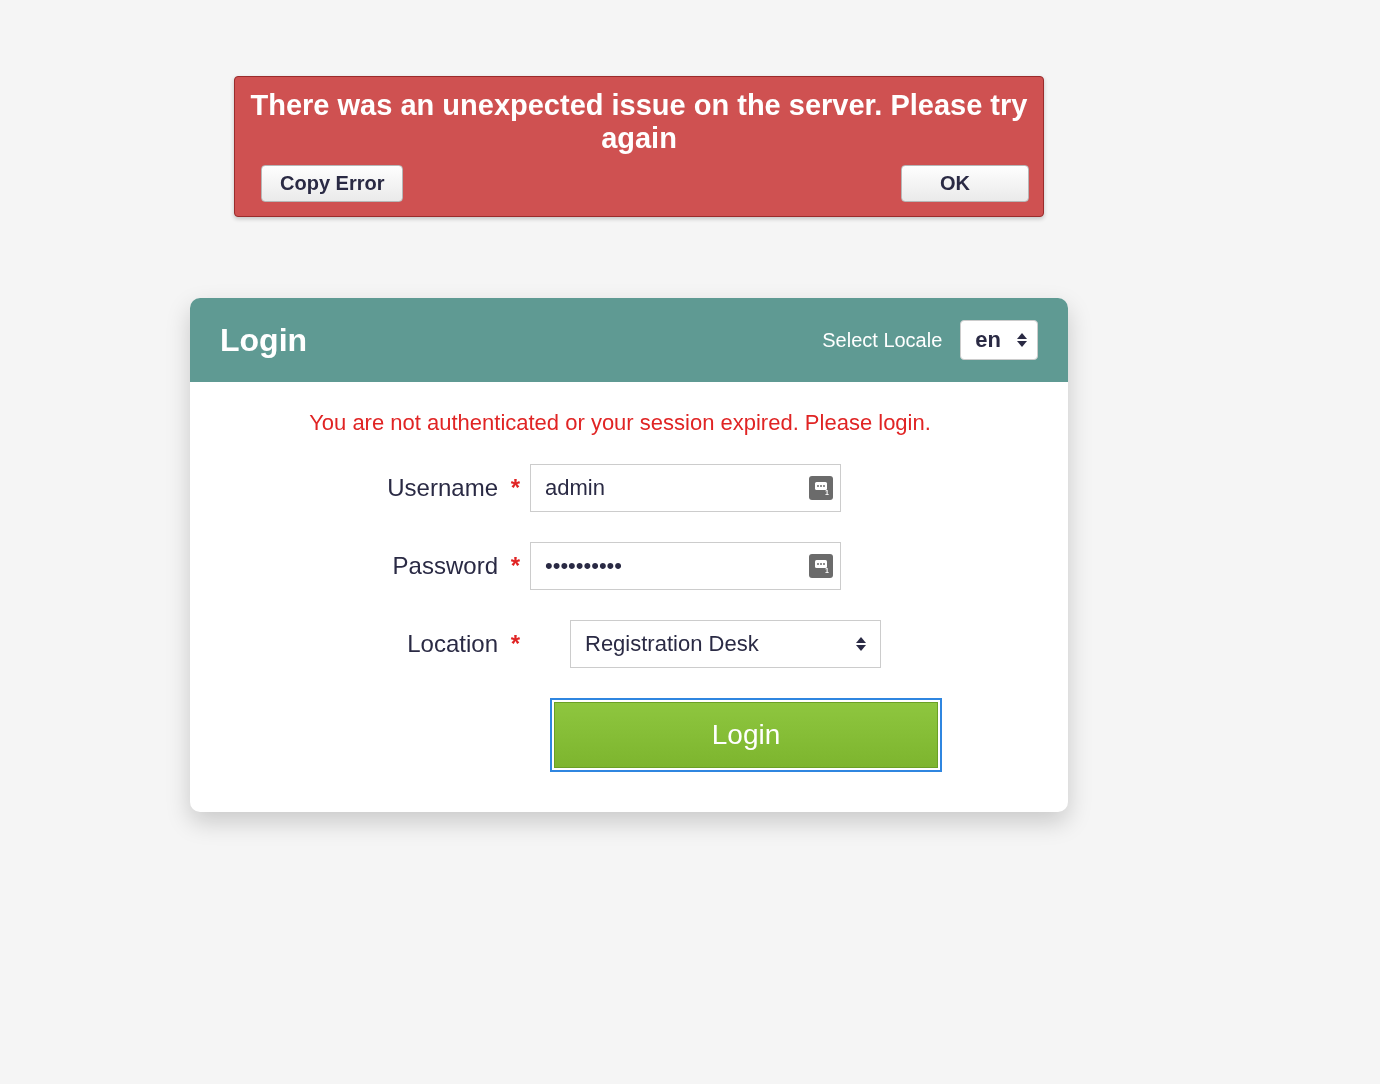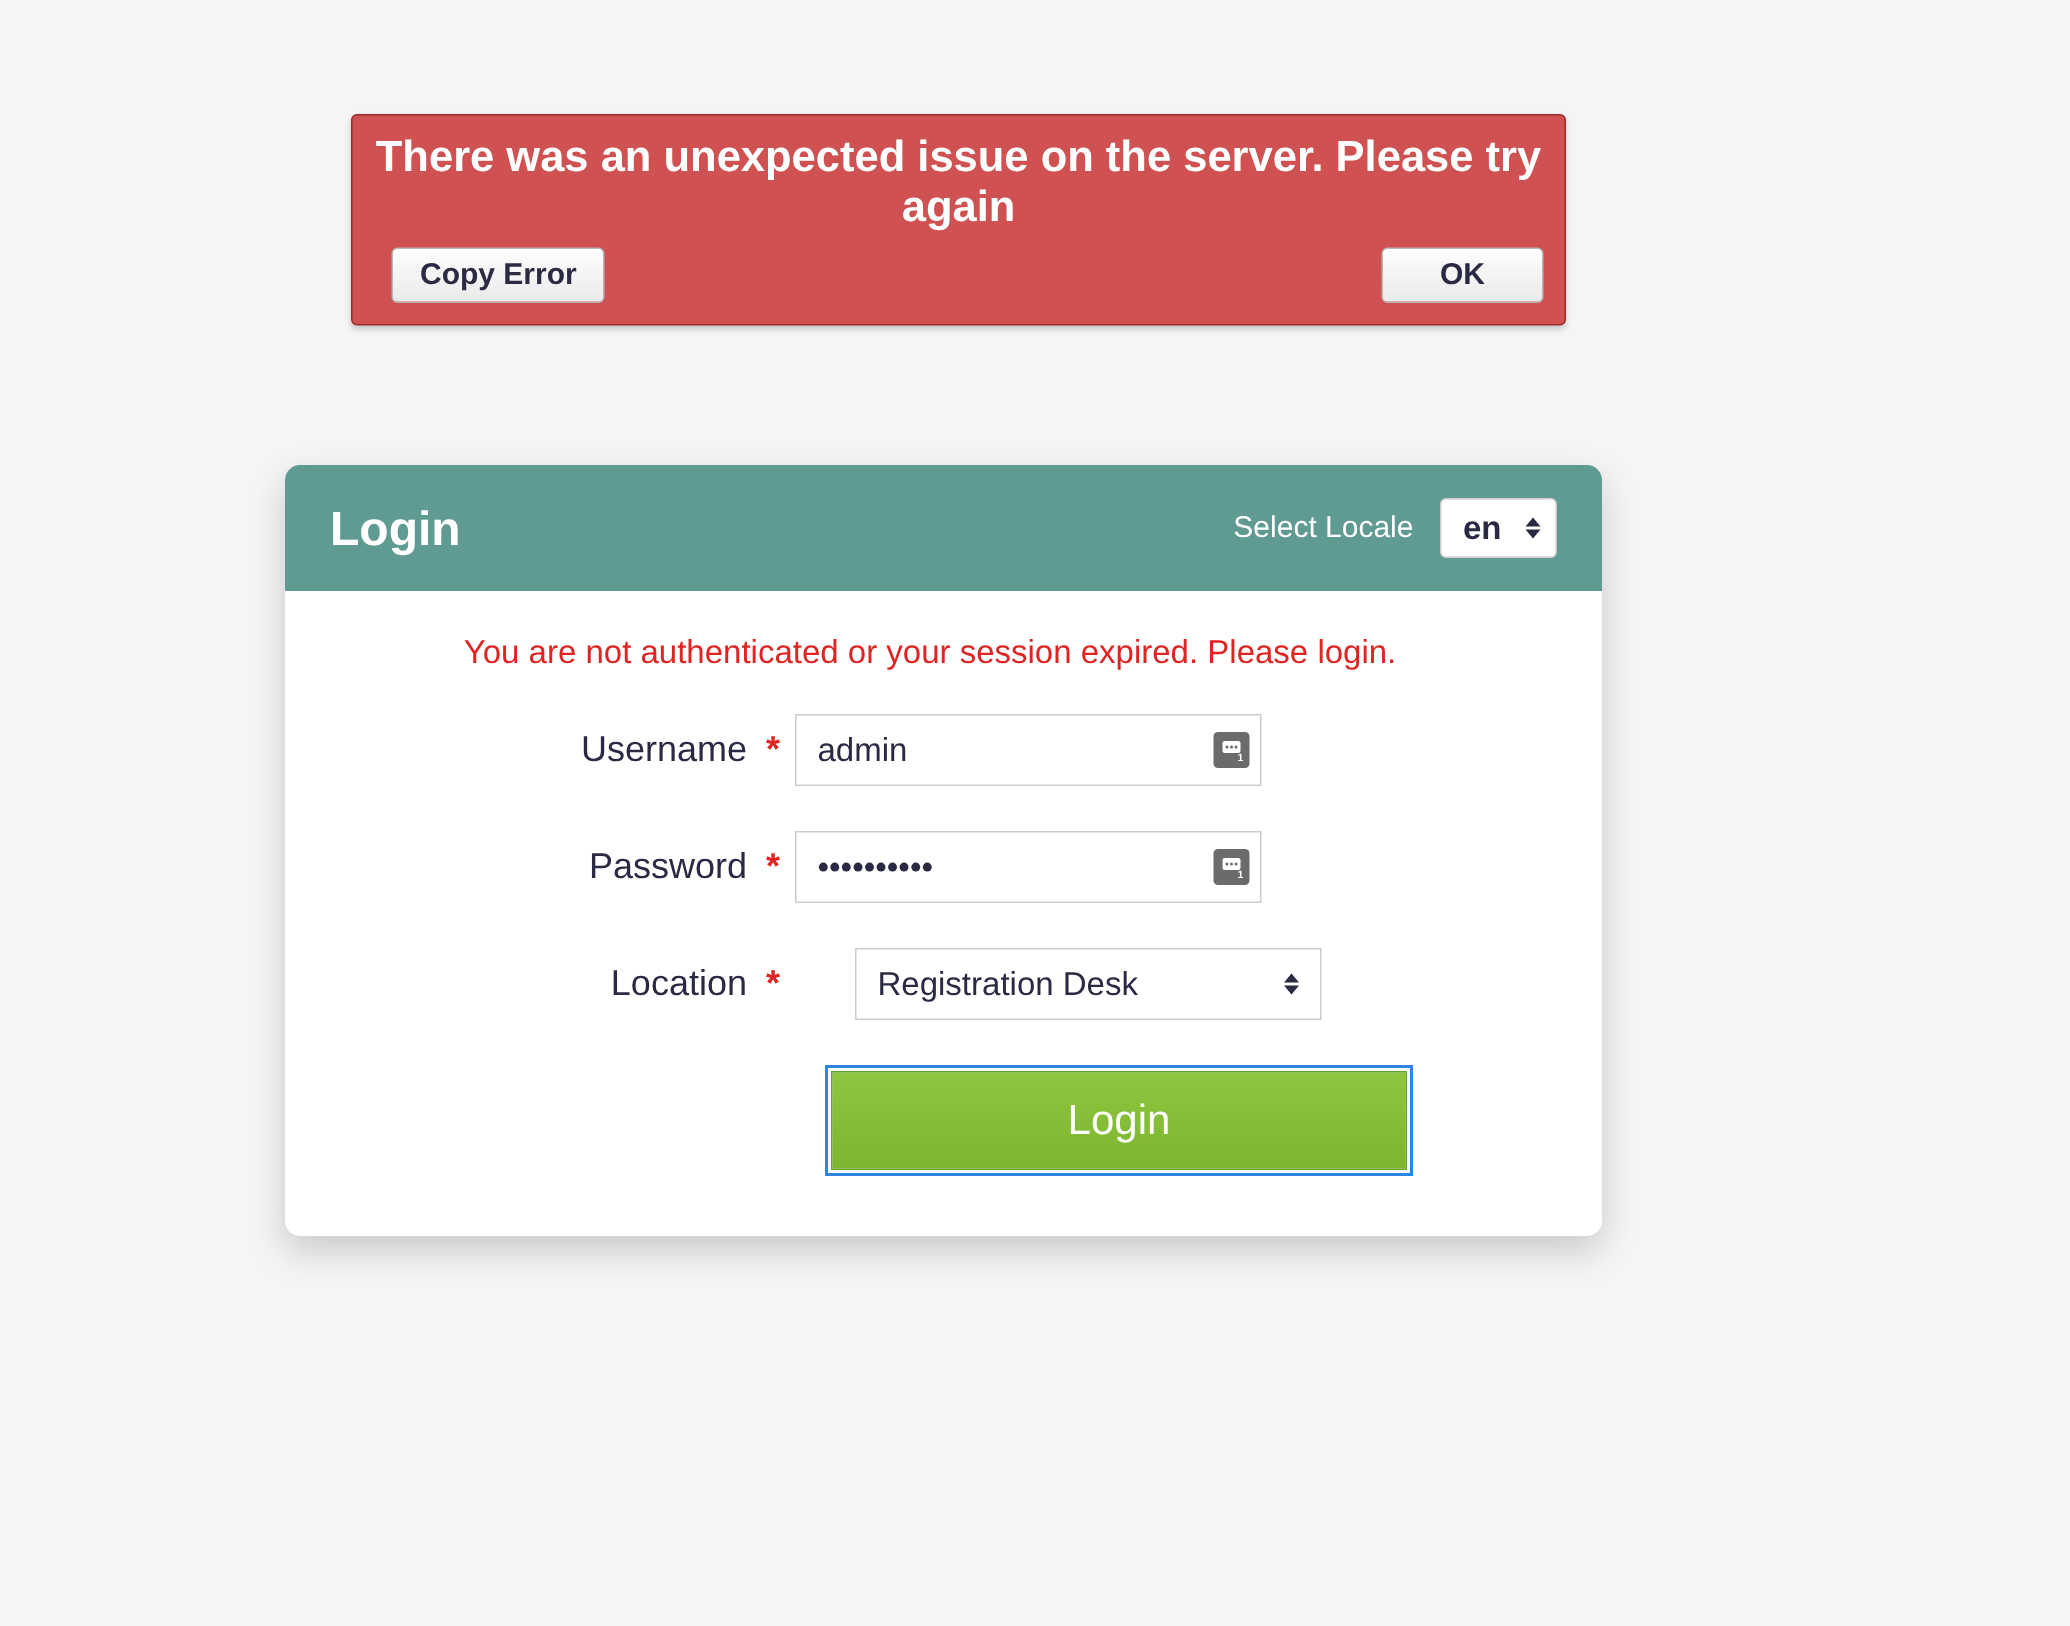--- a/index.html
+++ b/index.html
@@ -37,25 +37,25 @@
       background: linear-gradient(#fefefe, #eaeaea);
       border: 1px solid #b7b7b7;
       border-radius: 4px;
       padding: 6px 18px;
       font-size: 20px;
       font-weight: 700;
       color: #2a2a44;
       cursor: pointer;
       margin-left: 12px;
     }
-    .error-banner .btn.ok { padding-left: 38px; padding-right: 38px; }
+    .error-banner .btn.ok { padding-left: 38px; padding-right: 58px; }
 
     .login-card {
       position: absolute;
-      top: 310px;
+      top: 298px;
       left: 190px;
       width: 878px;
       background: #fff;
       border-radius: 10px;
       box-shadow: 0 10px 24px rgba(0,0,0,0.18);
       overflow: hidden;
     }
     .login-header {
       background: #5f9a93;
       color: #fff;

